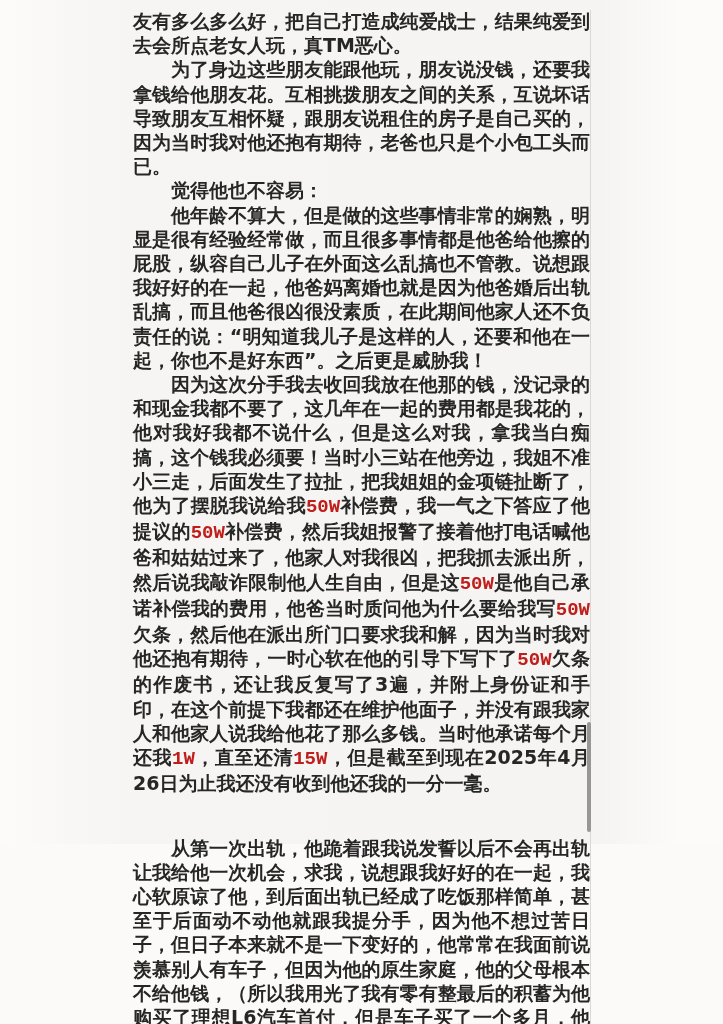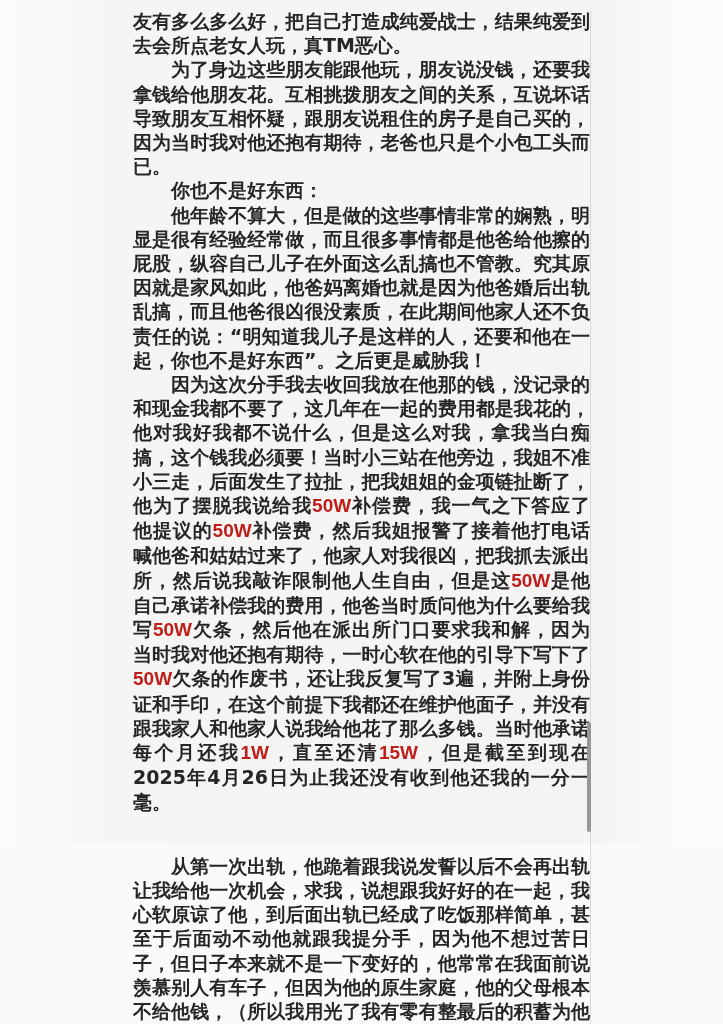--- a/index.html
+++ b/index.html
@@ -30,21 +30,21 @@
     font-weight: 600;
     filter: blur(0.3px);
   }
   p.para { margin: 0; padding: 0; }
   p.para.indent { text-indent: 2em; }
   p.para.bold { font-weight: 800; }
   p.para.gap-before { margin-top: 40px; }
   span.run { }
   span.red-amount {
     color: #bf1e1a;
-    font-family: Liberation Sans, sans-serif;
+    font-family: Liberation Mono, monospace;
     font-weight: bold;
   }
   .scroll-track {
     position: absolute;
     left: 590px;
     top: 10px;
     width: 1px;
     height: 1014px;
     background: #d9d8d6;
   }
@@ -58,20 +58,20 @@
     background: #999793;
   }
 </style>
 </head>
 <body>
 
 <div class="page">
   <div class="text-column" id="text-column">
       <p class="para"><span class="run">友有多么多么好，把自己打造成纯爱战士，结果纯爱到去会所点老女人玩，真TM恶心。</span></p>
       <p class="para indent"><span class="run">为了身边这些朋友能跟他玩，朋友说没钱，还要我拿钱给他朋友花。互相挑拨朋友之间的关系，互说坏话导致朋友互相怀疑，跟朋友说租住的房子是自己买的，因为当时我对他还抱有期待，老爸也只是个小包工头而已。</span></p>
-      <p class="para indent bold"><span class="run">你也不是好东西：</span></p>
-      <p class="para indent"><span class="run">他年龄不算大，但是做的这些事情非常的娴熟，明显是很有经验经常做，而且很多事情都是他爸给他擦的屁股，纵容自己儿子在外面这么乱搞也不管教。究其原因就是家风如此，他爸妈离婚也就是因为他爸婚后出轨乱搞，而且他爸很凶很没素质，在此期间他家人还不负责任的说：“明知道我儿子是这样的人，还要和他在一起，你也不是好东西”。之后更是威胁我！</span></p>
+      <p class="para indent bold"><span class="run">觉得他也不容易：</span></p>
+      <p class="para indent"><span class="run">他年龄不算大，但是做的这些事情非常的娴熟，明显是很有经验经常做，而且很多事情都是他爸给他擦的屁股，纵容自己儿子在外面这么乱搞也不管教。说想跟我好好的在一起，他爸妈离婚也就是因为他爸婚后出轨乱搞，而且他爸很凶很没素质，在此期间他家人还不负责任的说：“明知道我儿子是这样的人，还要和他在一起，你也不是好东西”。之后更是威胁我！</span></p>
       <p class="para indent"><span class="run">因为这次分手我去收回我放在他那的钱，没记录的和现金我都不要了，这几年在一起的费用都是我花的，他对我好我都不说什么，但是这么对我，拿我当白痴搞，这个钱我必须要！当时小三站在他旁边，我姐不准小三走，后面发生了拉扯，把我姐姐的金项链扯断了，他为了摆脱我说给我</span><span class="run red-amount">50W</span><span class="run">补偿费，我一气之下答应了他提议的</span><span class="run red-amount">50W</span><span class="run">补偿费，然后我姐报警了接着他打电话喊他爸和姑姑过来了，他家人对我很凶，把我抓去派出所，然后说我敲诈限制他人生自由，但是这</span><span class="run red-amount">50W</span><span class="run">是他自己承诺补偿我的费用，他爸当时质问他为什么要给我写</span><span class="run red-amount">50W</span><span class="run">欠条，然后他在派出所门口要求我和解，因为当时我对他还抱有期待，一时心软在他的引导下写下了</span><span class="run red-amount">50W</span><span class="run">欠条的作废书，还让我反复写了3遍，并附上身份证和手印，在这个前提下我都还在维护他面子，并没有跟我家人和他家人说我给他花了那么多钱。当时他承诺每个月还我</span><span class="run red-amount">1W</span><span class="run">，直至还清</span><span class="run red-amount">15W</span><span class="run">，但是截至到现在2025年4月26日为止我还没有收到他还我的一分一毫。</span></p>
       <p class="para indent gap-before"><span class="run">从第一次出轨，他跪着跟我说发誓以后不会再出轨让我给他一次机会，求我，说想跟我好好的在一起，我心软原谅了他，到后面出轨已经成了吃饭那样简单，甚至于后面动不动他就跟我提分手，因为他不想过苦日子，但日子本来就不是一下变好的，他常常在我面前说羡慕别人有车子，但因为他的原生家庭，他的父母根本不给他钱，（所以我用光了我有零有整最后的积蓄为他购买了理想L6汽车首付，但是车子买了一个多月，他意识到他榨干了我所有的积蓄，我没有利用价值，他就马上出轨了台球妹，甚至于开着我购买的新车带台球妹去浏阳看烟花）是我太天真，以为满足了他所有的想法他就会好好和我在一起，因为他的PUA我变的自卑，不够自信，包括我从来没有在渣男朋友面前说过他这三年花我的钱 买的车的钱，剧本杀还有学校的钱，这些从始至终没有跟他朋友讲过都是我出的钱，我也一直被他的人设所欺瞒，让我觉得他对人真诚，觉得他也不容易，他做什么我都是无条件支持他，一</span></p>
     </div>
   <div class="scroll-track"></div>
   <div class="scroll-thumb"></div>
 </div>
 
 </body></html>

